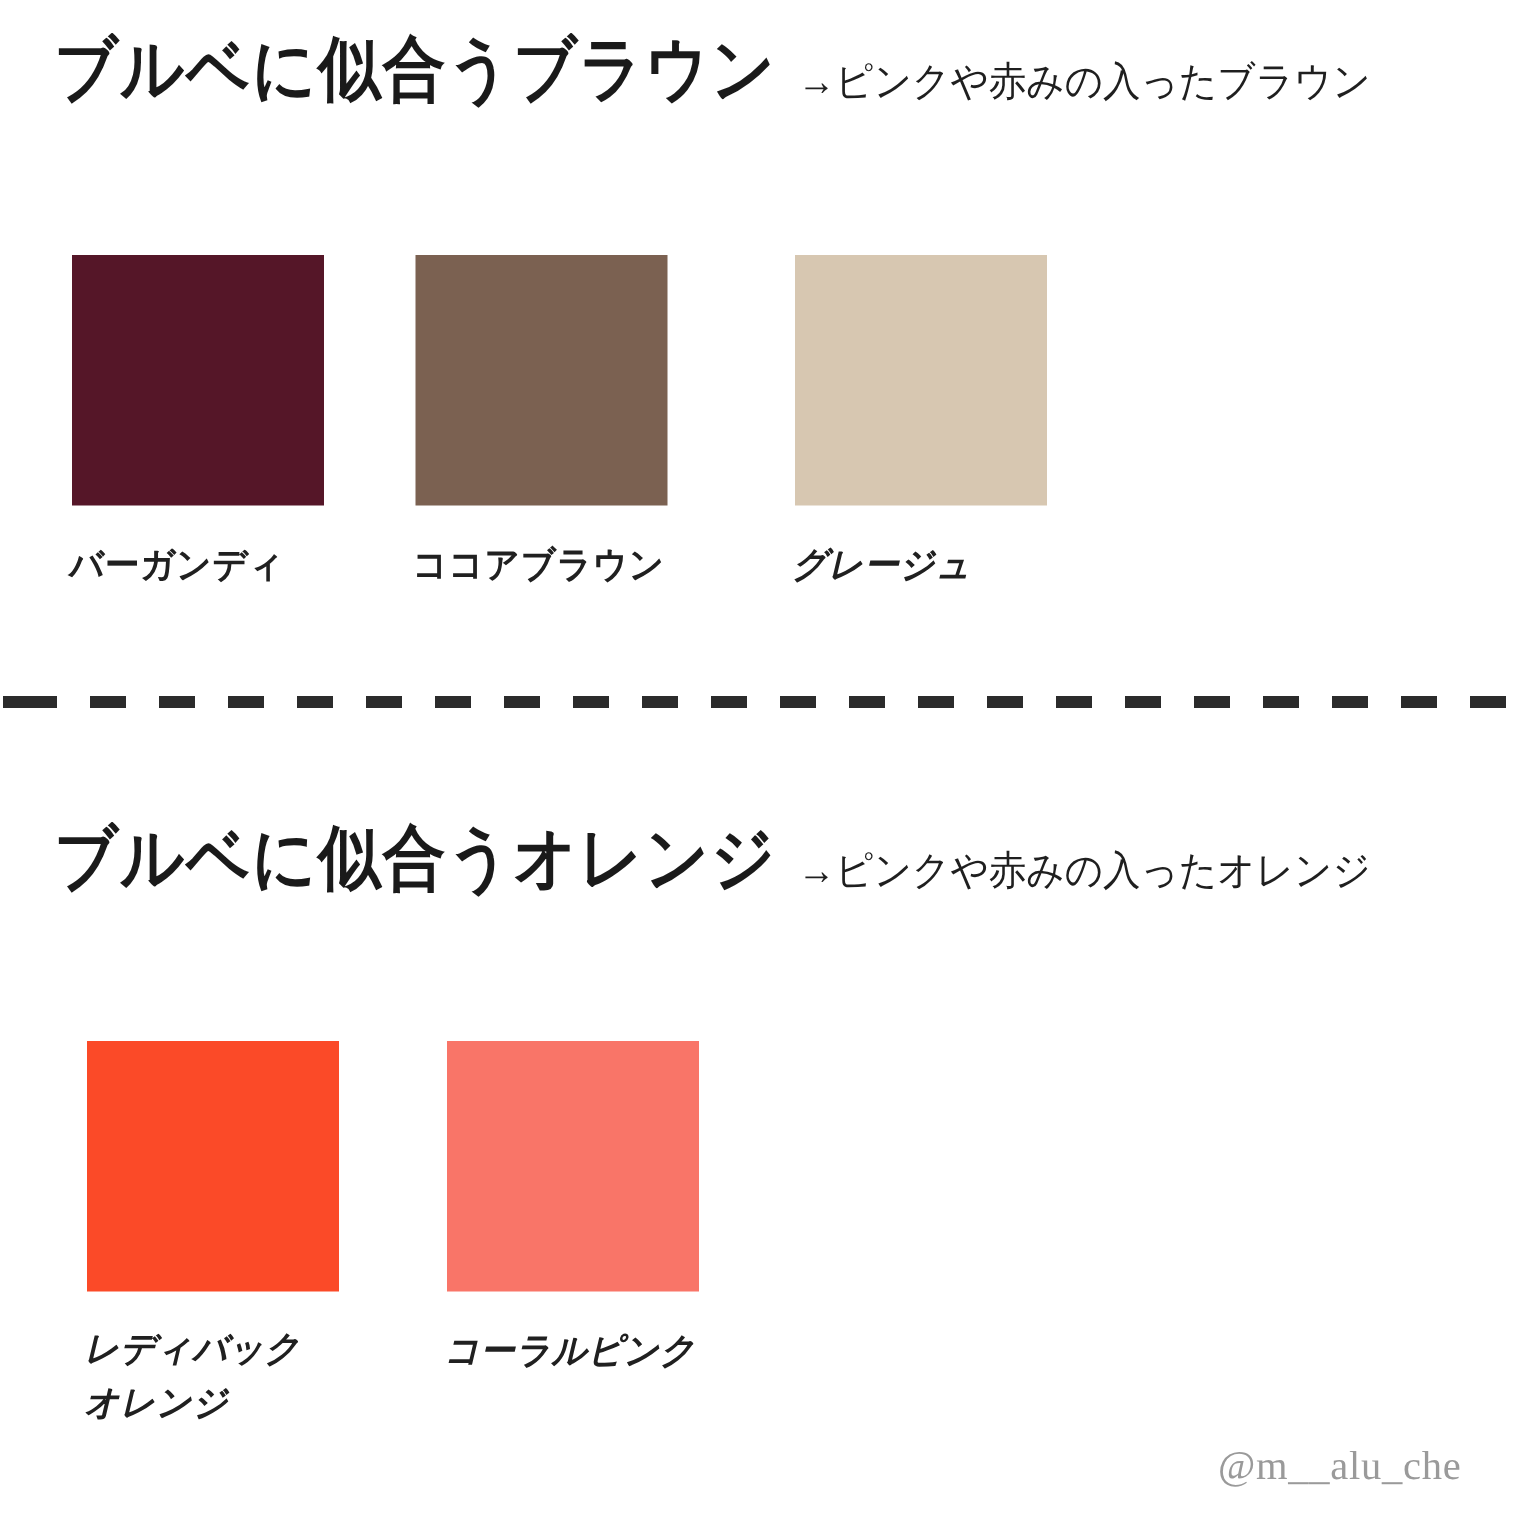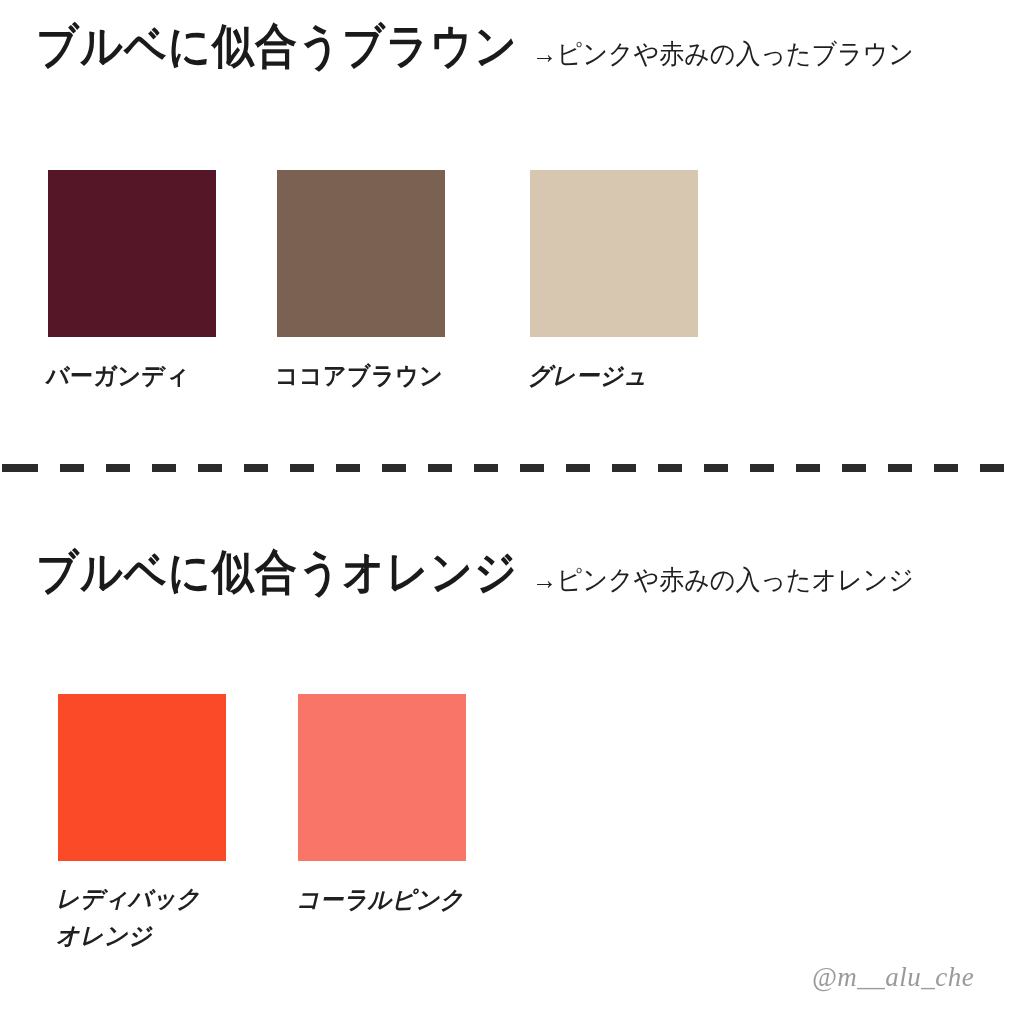--- a/index.html
+++ b/index.html
@@ -153,15 +153,15 @@
 
     <div class="swatch-cell" style="left:296px;">
       <div class="swatch-chip" style="background:#F97568;"></div>
       <div class="swatch-label">コーラルピンク</div>
     </div>
 
 
 
   </div>
 
-  <div class="watermark" style="left: 812px; top: 962px; color: rgb(154, 154, 154); font-style: italic;">@m__alu_che</div>
+  <div class="watermark" style="left: 812px; top: 962px; color: rgb(154, 154, 154);">@m__alu_che</div>
 
 </div>
 
 </body></html>

